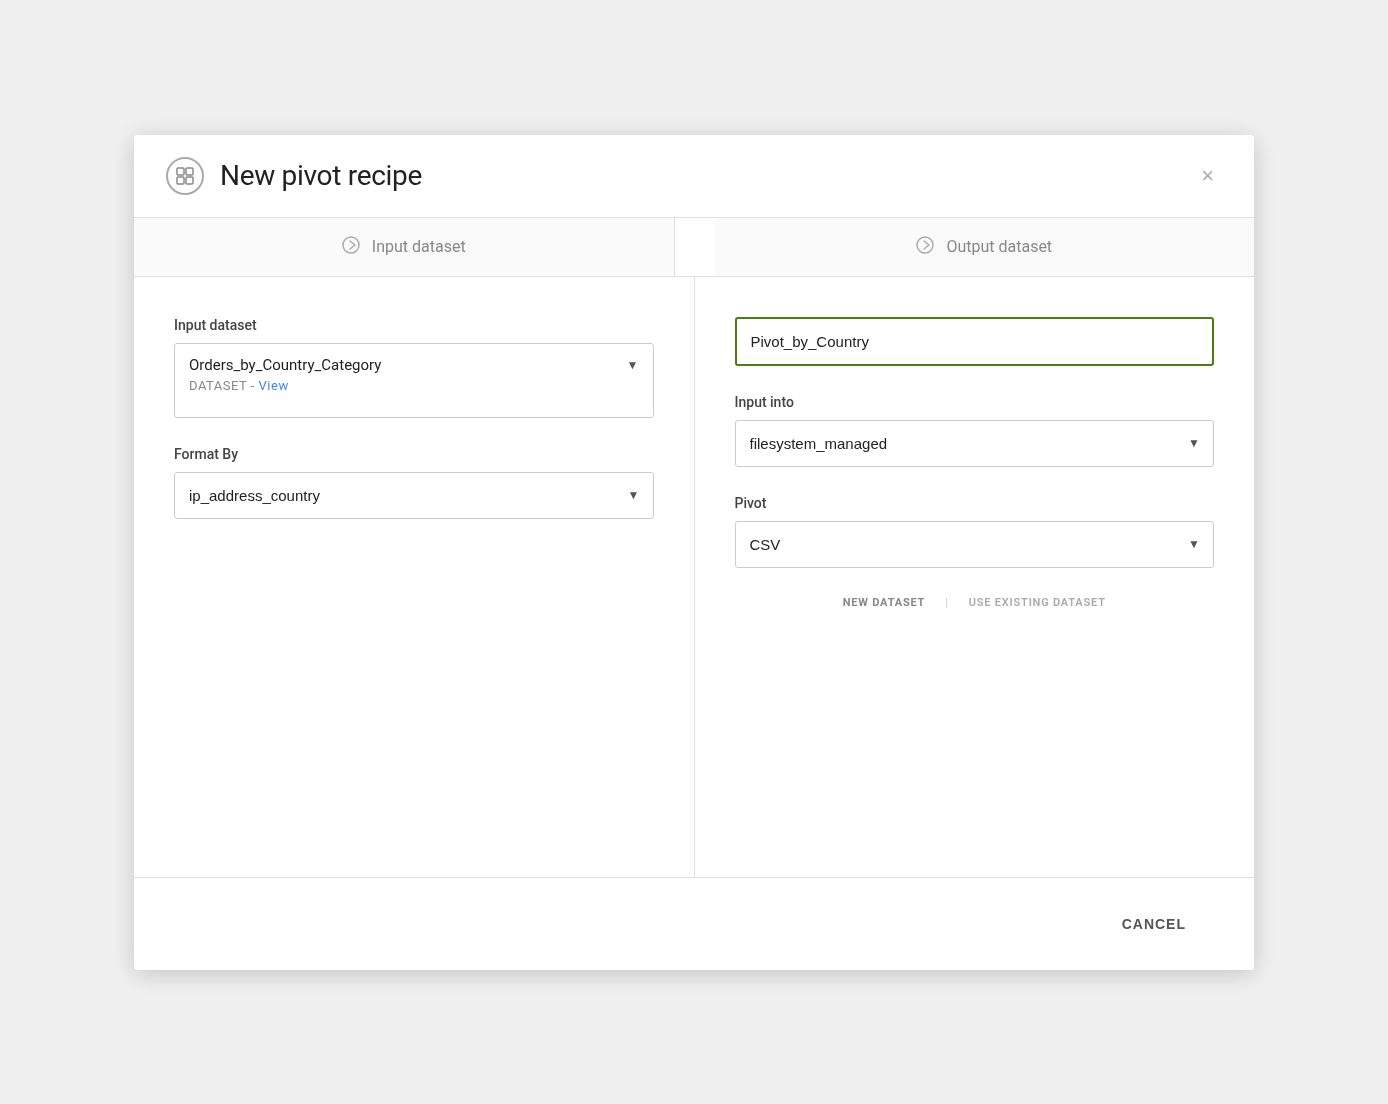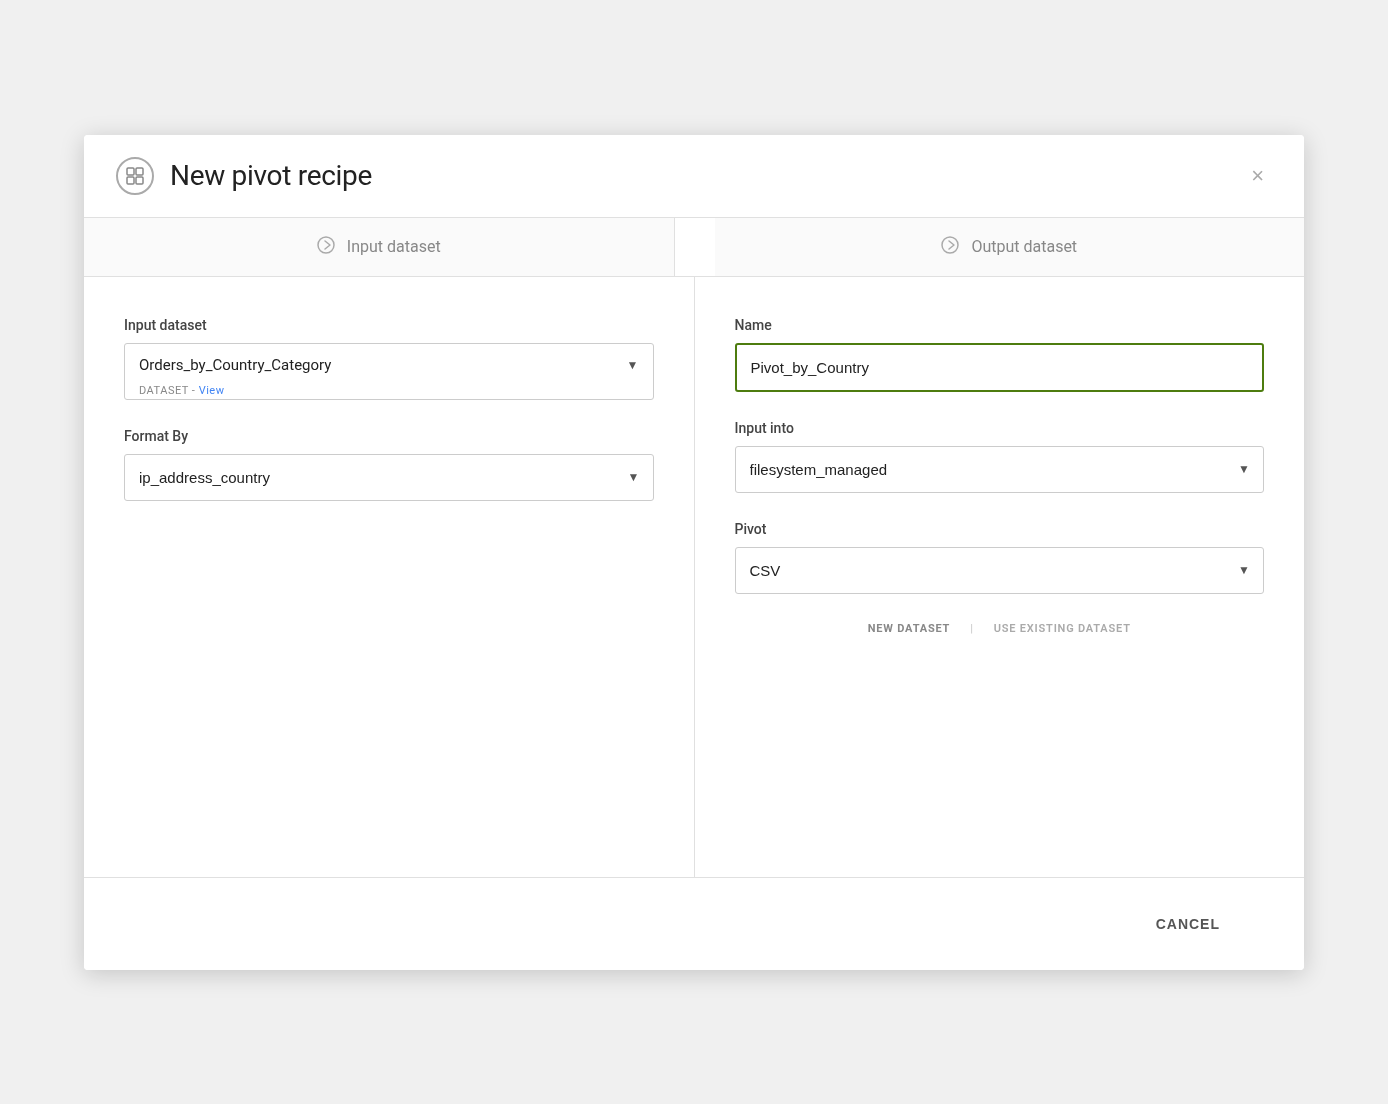--- a/index.html
+++ b/index.html
@@ -6,21 +6,21 @@
     body {
       font-family: -apple-system, BlinkMacSystemFont, 'Segoe UI', Roboto, sans-serif;
       background: #f0f0f0;
       display: flex;
       align-items: center;
       justify-content: center;
       min-height: 100vh;
     }
     .dialog {
       background: #fff;
-      width: 1220px;
+      width: 1120px;
       max-width: 100%;
       border-radius: 4px;
       box-shadow: 0 4px 24px rgba(0,0,0,0.18);
       overflow: hidden;
       display: flex;
       flex-direction: column;
     }
     
     .dialog-header {
       display: flex;
@@ -137,26 +137,25 @@
     .dataset-select-top {
       display: flex;
       align-items: center;
       justify-content: space-between;
       padding: 12px 14px 4px 14px;
       font-size: 15px;
       color: #222;
       text-align: center;
     }
     .dataset-select-sub {
-      padding: 0 14px 2px 14px;
-      font-size: 11px;
+      padding: 0 14px 24px 14px;
+      font-size: 13px;
       color: #888;
       letter-spacing: 0.5px;
       text-transform: uppercase;
-      margin-top: 6px;
     }
     .dataset-view-link {
       color: #4285f4;
       text-decoration: none;
       text-transform: none;
       font-weight: normal;
     }
     
     .name-input {
       width: 100%;
@@ -188,21 +187,21 @@
       color: #aaa;
     }
     .dataset-mode .separator {
       color: #ccc;
     }
     
     .dialog-footer {
       display: flex;
       align-items: center;
       justify-content: flex-end;
-      padding: 24px 52px;
+      padding: 24px 36px;
       border-top: 1px solid #e0e0e0;
       gap: 16px;
       background: #fff;
     }
     .cancel-btn {
       background: none;
       border: none;
       cursor: pointer;
       font-size: 14px;
       font-weight: 700;
@@ -279,21 +278,20 @@
       </div>
 
       <div class="field-label">Format By</div>
       <div class="select-wrapper">
         <select class="select-box"><option>ip_address_country</option></select>
         <span class="select-arrow">▼</span>
       </div>
     </div>
 
     <div class="panel">
-      <div class="field-label">Name</div>
       <input class="name-input" type="text" value="Pivot_by_Country" style="">
 
       <div class="field-label">Input into</div>
       <div class="select-wrapper">
         <select class="select-box"><option>filesystem_managed</option></select>
         <span class="select-arrow">▼</span>
       </div>
 
       <div class="field-label">Pivot</div>
       <div class="select-wrapper">

